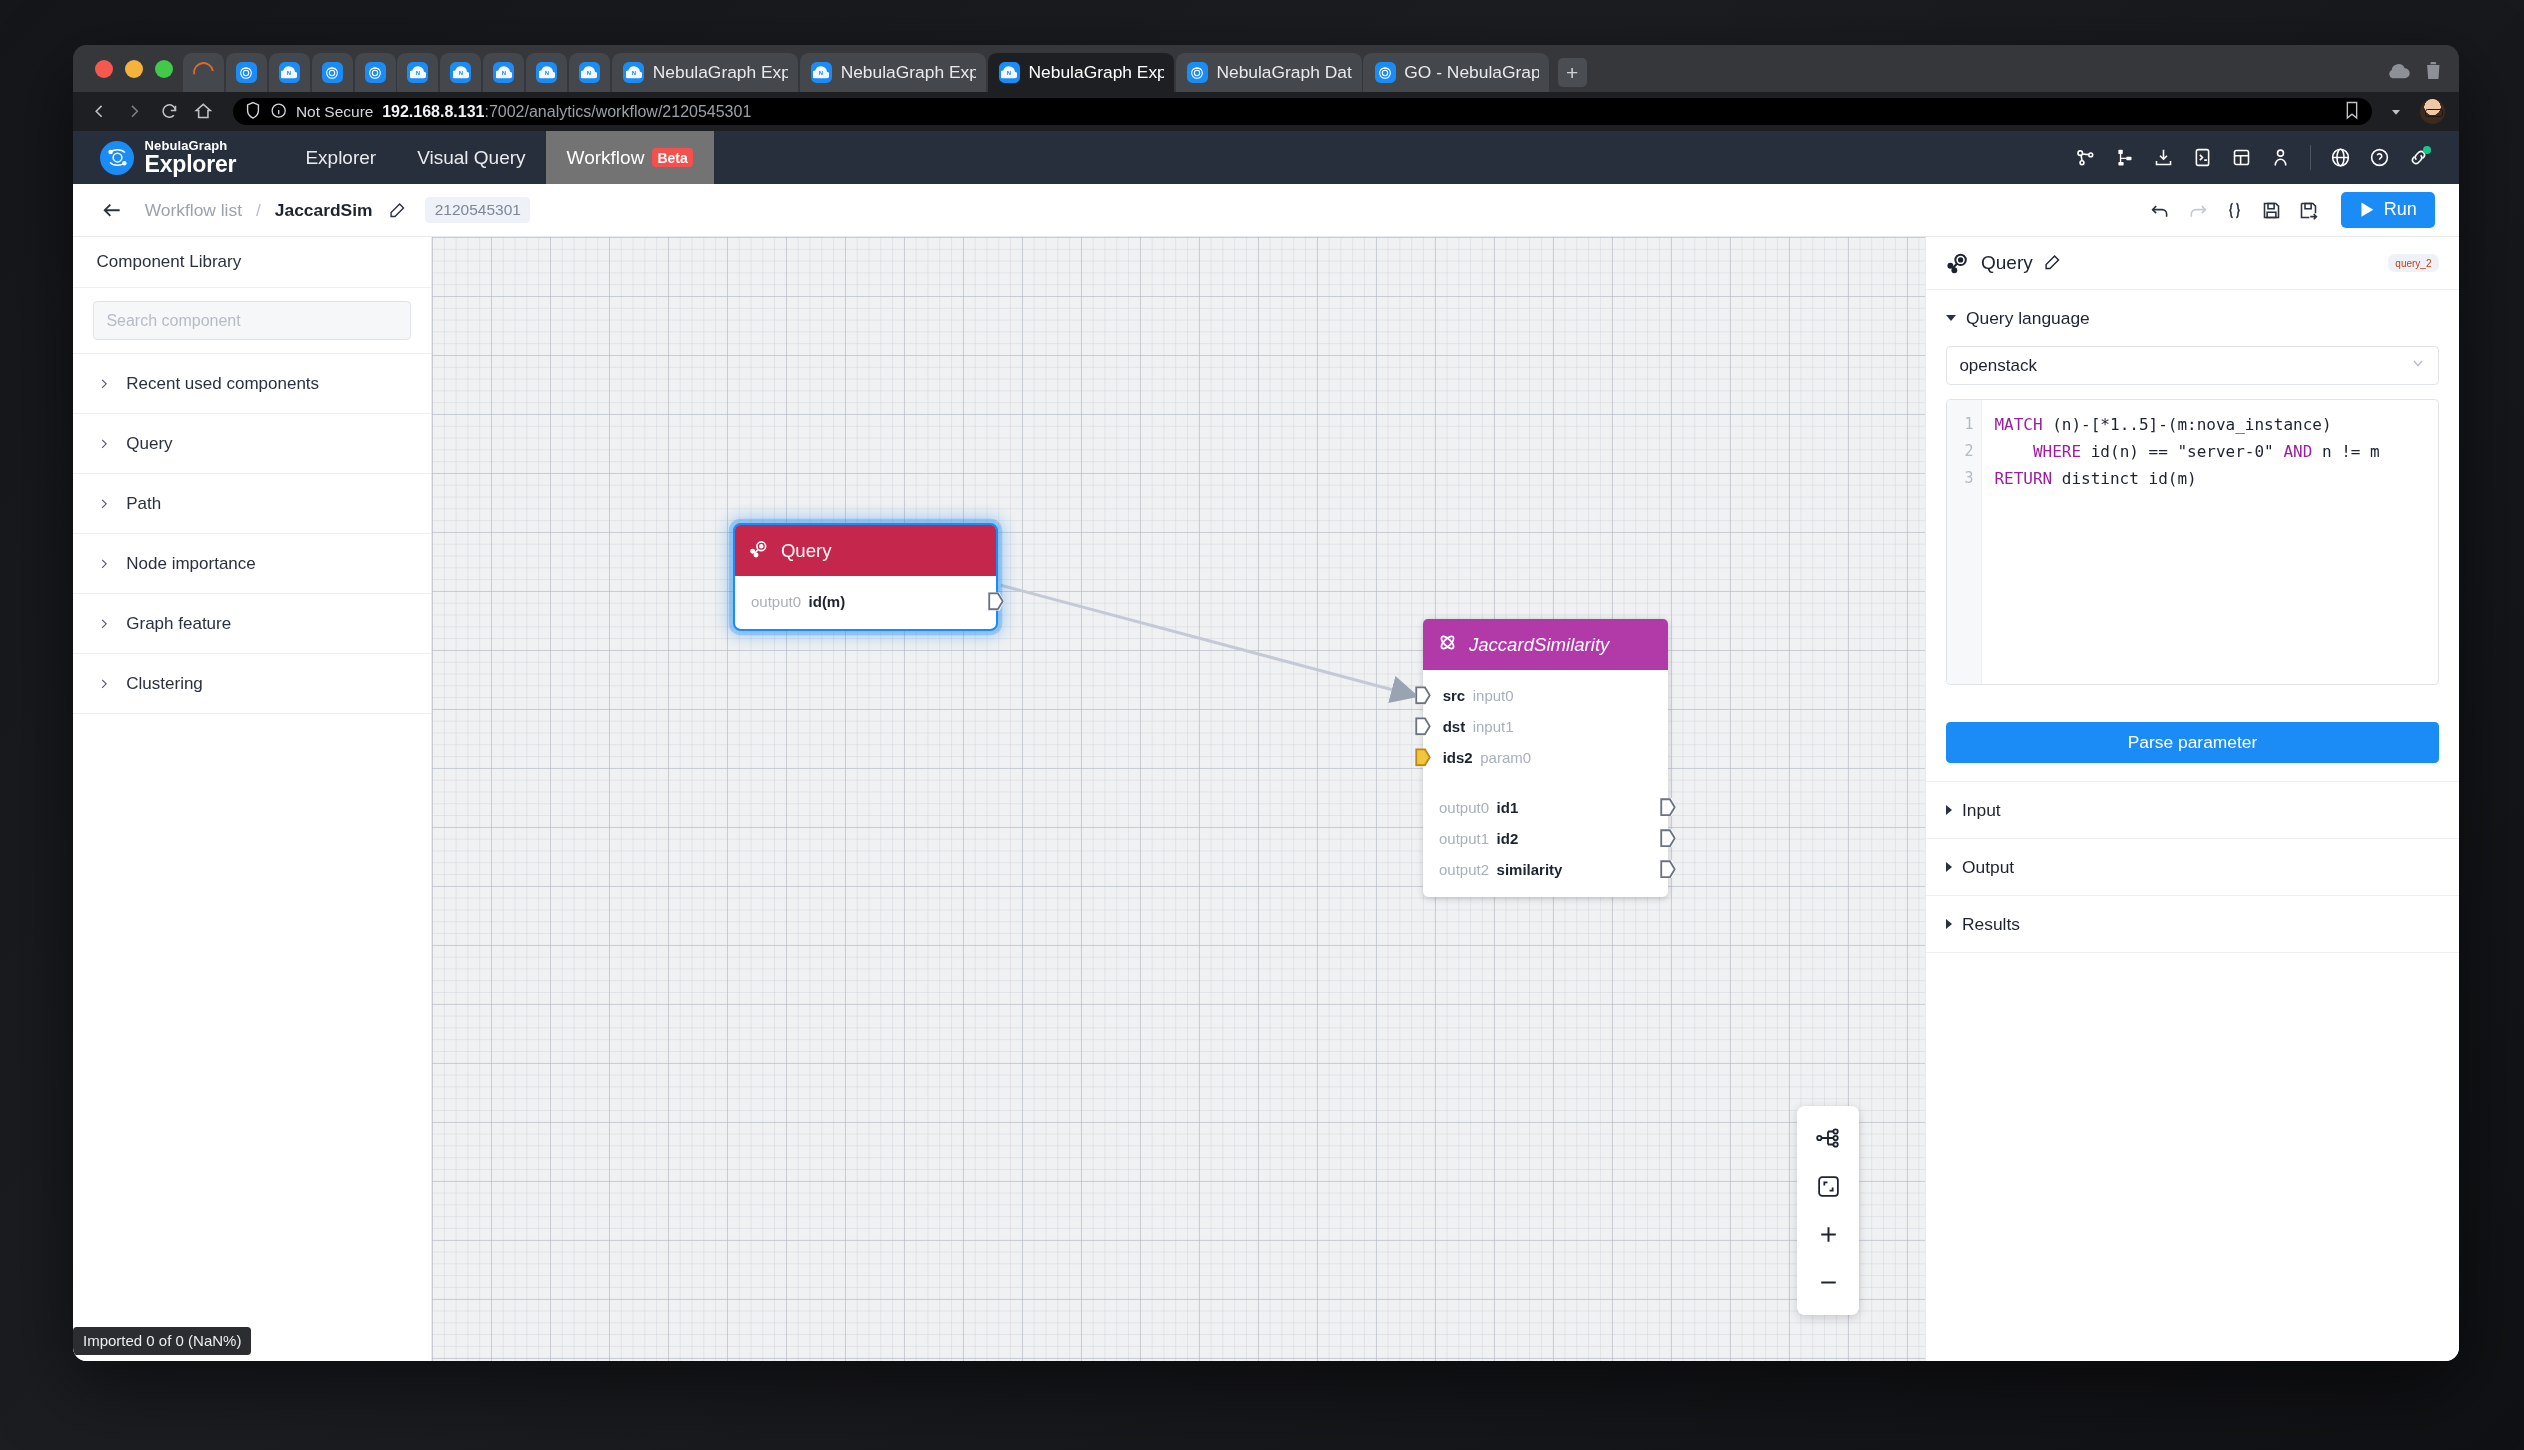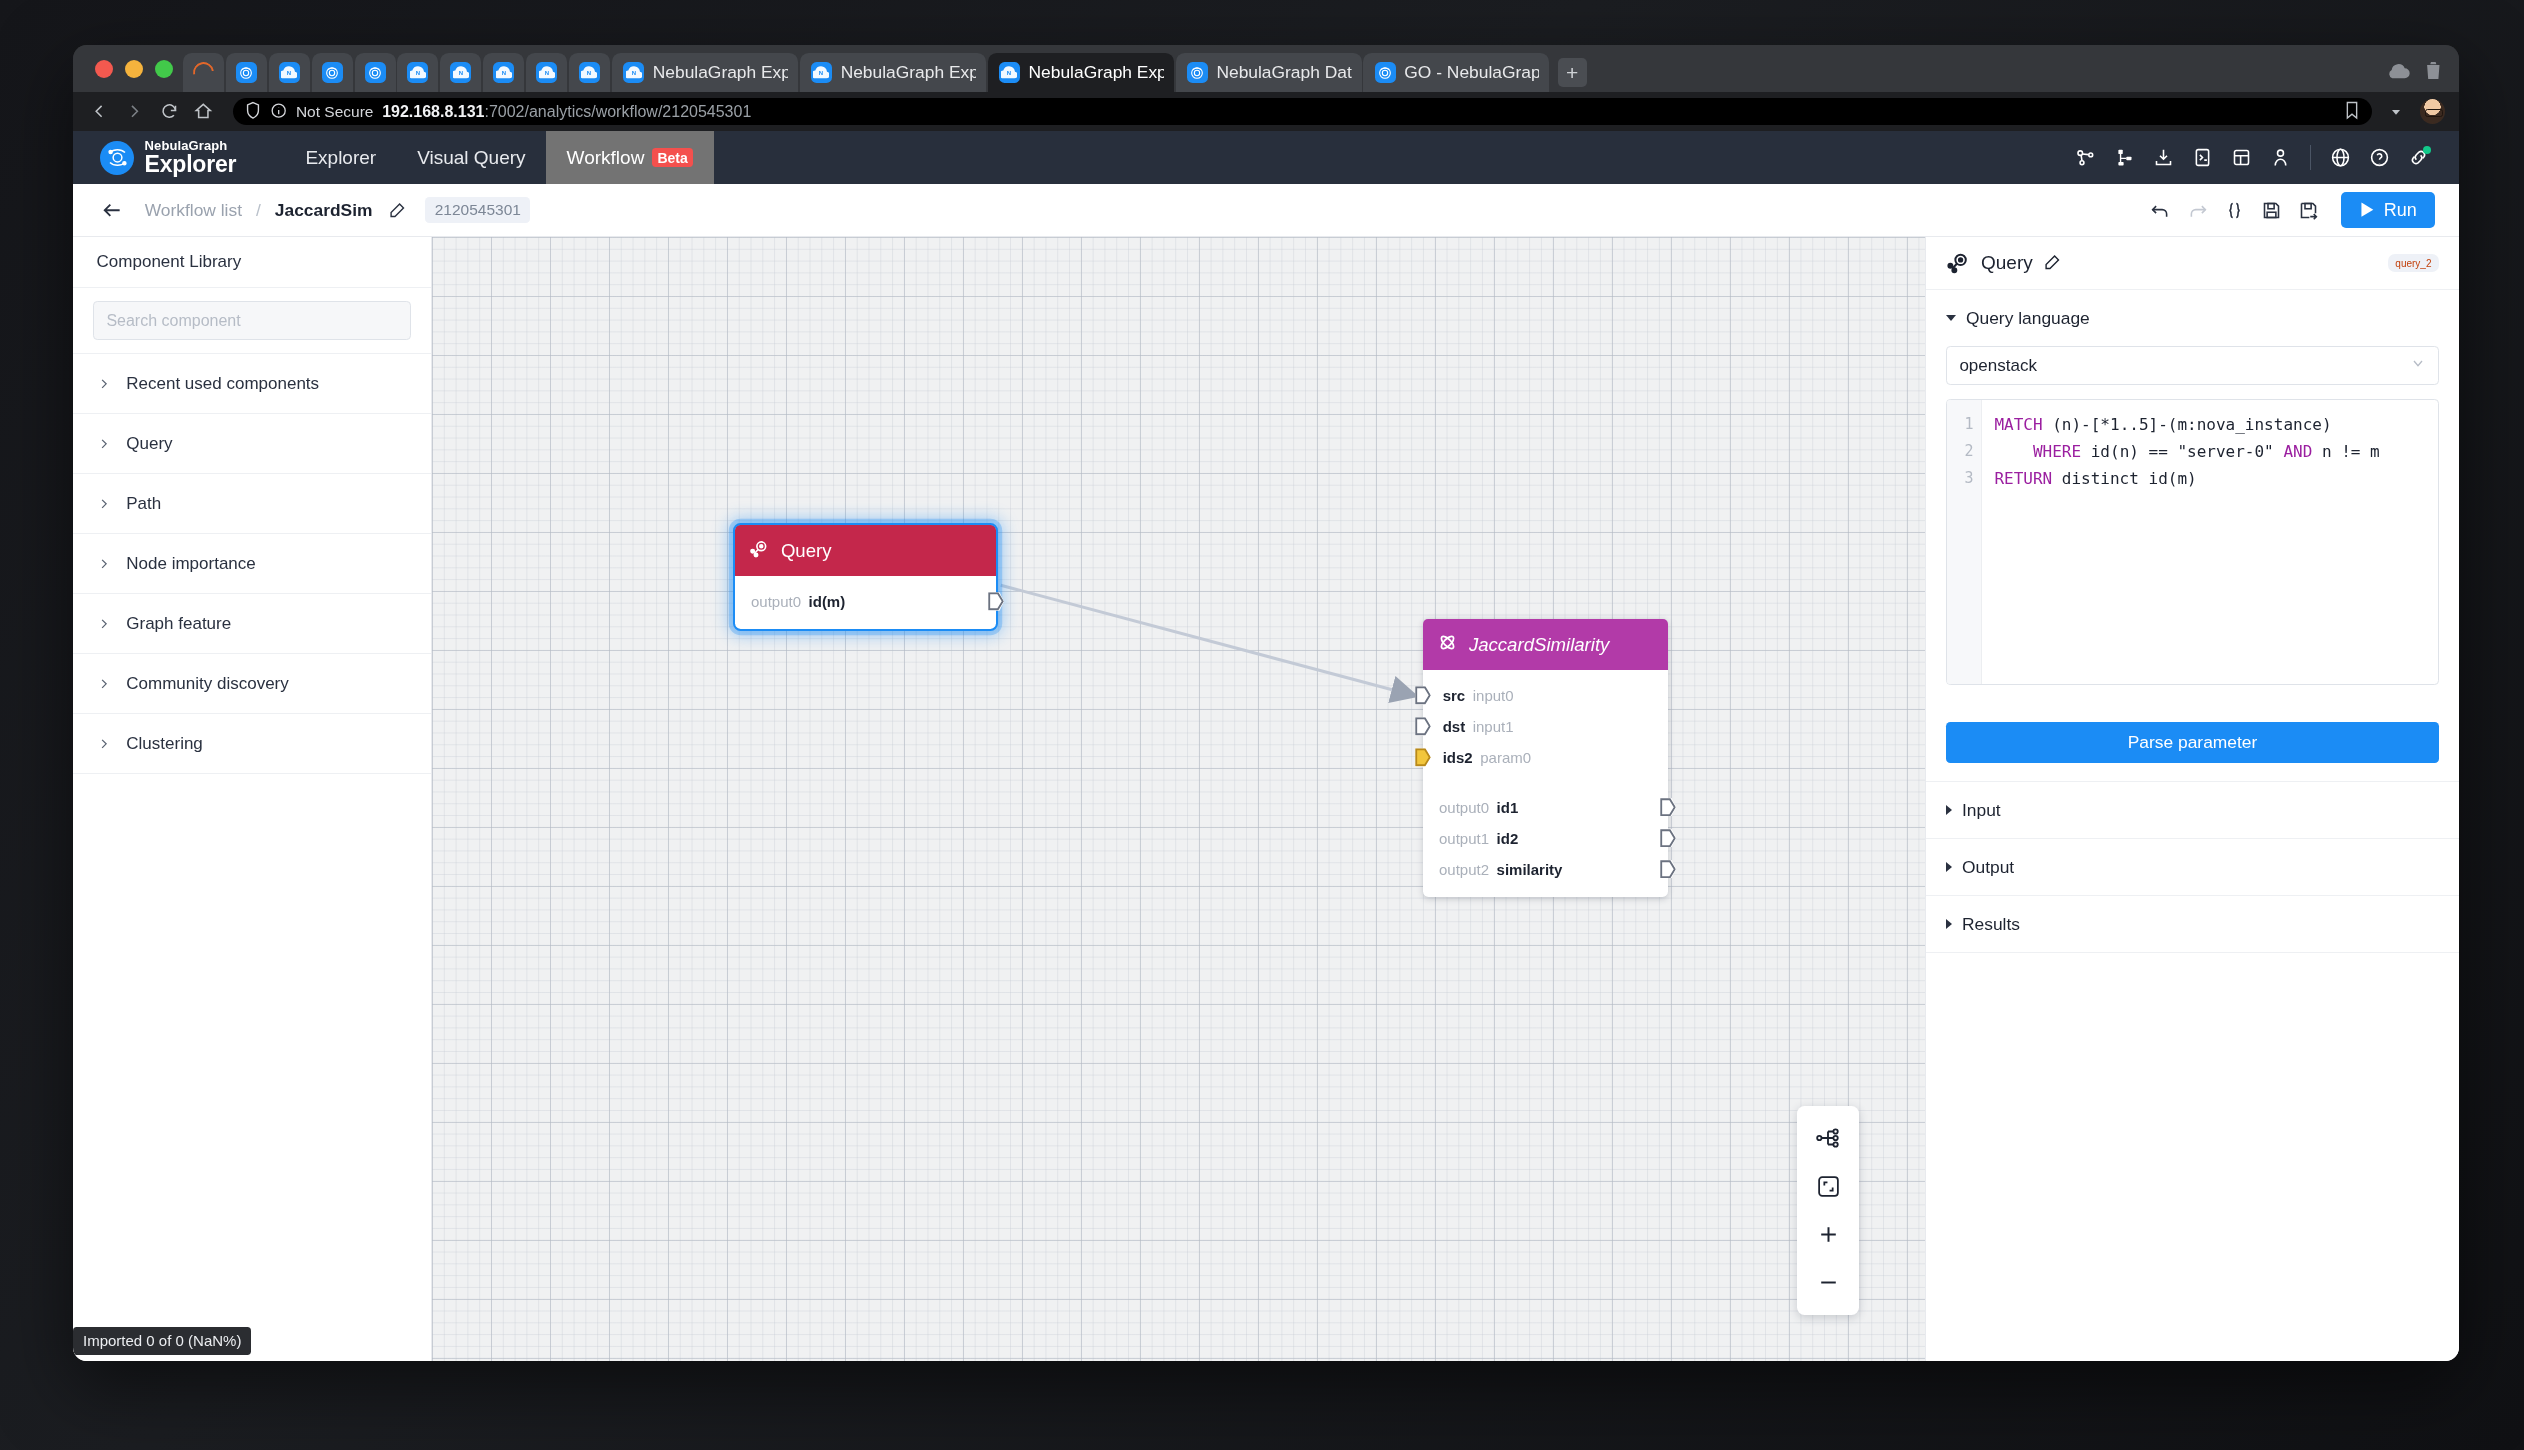--- a/index.html
+++ b/index.html
@@ -154,21 +154,21 @@
   }
   .backarrow { width: 36px; height: 36px; display: flex; align-items: center; justify-content: center; color: #2a3140; }
   .crumb-muted { color: #9aa2ae; font-size: 17.4px; margin-left: 8.7px; }
   .crumb-sep { color: #b9c0ca; font-size: 17.4px; margin: 0 8px; }
   .crumb-cur { color: #1d2330; font-size: 17.4px; font-weight: 600; }
   .editpen { margin-left: 10px; color: #2a3140; display: flex; align-items: center; }
   .wfid {
     margin-left: 12.4px; background: #eef1f7; color: #7d8796;
     font-size: 15.5px; padding: 3.7px 9.3px; border-radius: 4.3px;
   }
-  .subbar-right { margin-left: auto; display: flex; align-items: center; gap: 0; }
+  .subbar-right { margin-left: auto; display: flex; gap: 0; }
   .sicon { width: 37px; height: 37px; display: flex; align-items: center; justify-content: center; color: #2a3140; }
   .sicon.dim { color: #c3c8d1; }
   .runbtn {
     margin-left: 13.7px; background: #1b8cf5; color: #fff;
     height: 36px; border-radius: 5px; display: flex; align-items: center; gap: 8.7px;
     padding: 0 18.6px; font-size: 18px; font-weight: 500; border: none;
   }
 
   
   .body { display: flex; height: calc(1316px - 47px - 39px - 53px - 53px); }
@@ -679,28 +679,20 @@
                 </span>
                 <span>Node importance</span>
               </div>
               <div class="sb-item">
                 <span class="chev">
                   <svg width="13.7" height="13.7" viewBox="0 0 24 24" fill="none" stroke="currentColor" stroke-width="2.2">
                     <path d="M9 5l7 7-7 7"></path>
                   </svg>
                 </span>
                 <span>Graph feature</span>
-              </div>
-              <div class="sb-item">
-                <span class="chev">
-                  <svg width="13.7" height="13.7" viewBox="0 0 24 24" fill="none" stroke="currentColor" stroke-width="2.2">
-                    <path d="M9 5l7 7-7 7"></path>
-                  </svg>
-                </span>
-                <span>Community discovery</span>
               </div>
               <div class="sb-item">
                 <span class="chev">
                   <svg width="13.7" height="13.7" viewBox="0 0 24 24" fill="none" stroke="currentColor" stroke-width="2.2">
                     <path d="M9 5l7 7-7 7"></path>
                   </svg>
                 </span>
                 <span>Clustering</span>
               </div>
             </div>

